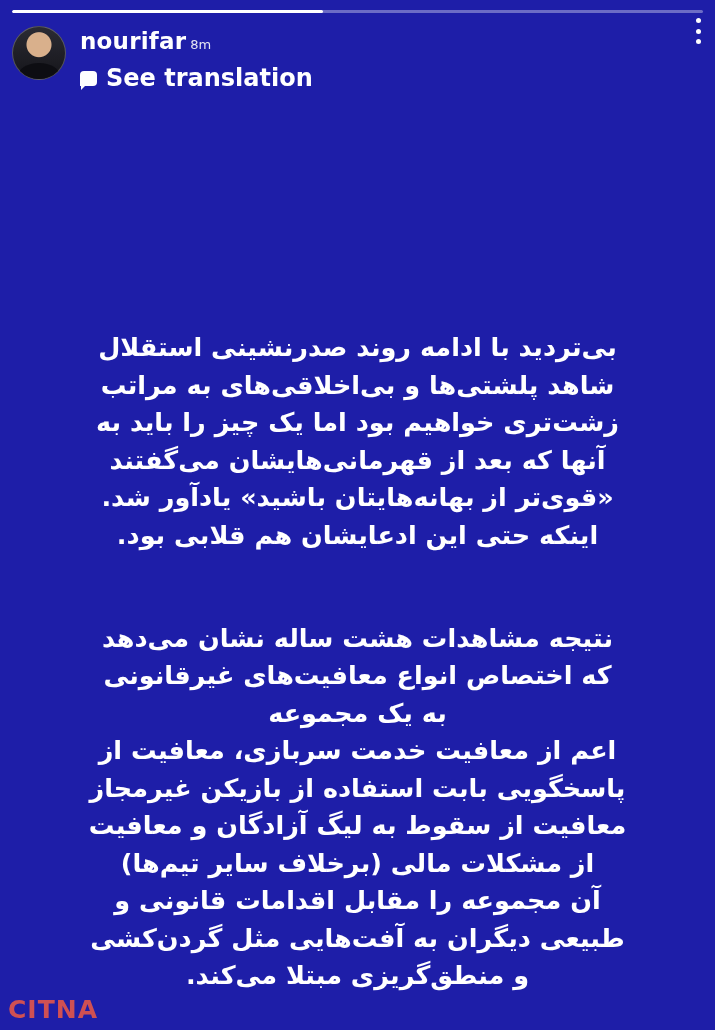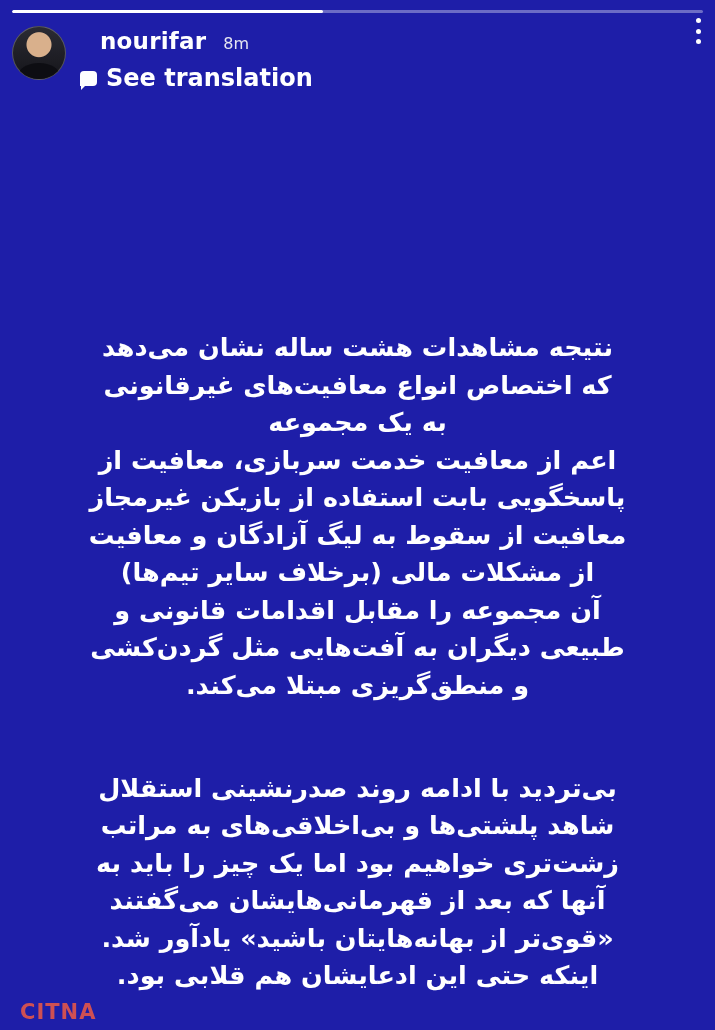--- a/index.html
+++ b/index.html
@@ -76,32 +76,31 @@
   .header-text {
     margin-left: 14px;
     display: flex;
     flex-direction: column;
     justify-content: flex-start;
     padding-top: 2px;
   }
   .name-row {
     display: flex;
     align-items: baseline;
-    gap: 17px;
-    margin-left: 20px;
+    gap: 4px;
   }
   .username {
     color: #ffffff;
     font-size: 23px;
     font-weight: bold;
     letter-spacing: 0.2px;
   }
   .timestamp {
     color: #e6e6f2;
-    font-size: 16px;
+    font-size: 13px;
     font-weight: normal;
   }
   .translate-row {
     display: flex;
     align-items: center;
     gap: 9px;
     margin-top: 10px;
   }
   .translate-icon {
     width: 17px;
@@ -161,24 +160,24 @@
     letter-spacing: 0.1px;
     white-space: pre-line;
   }
   .para + .para {
     margin-top: 28px;
   }
 
   
   .watermark {
     position: absolute;
-    left: 20px;
+    left: 8px;
     bottom: 6px;
     color: #d9534f;
-    font-size: 21px;
+    font-size: 25px;
     font-weight: bold;
     letter-spacing: 1px;
     direction: ltr;
     opacity: 0.95;
   }
 </style>
 </head>
 <body>
 
 <div class="screen" style="background: rgb(30, 30, 168);">
@@ -201,33 +200,33 @@
     </div>
   </div>
 
   <div class="more-button">
     <span></span>
     <span></span>
     <span></span>
   </div>
 
   <div class="story-body">
+    <div class="para">بی‌تردید با ادامه روند صدرنشینی استقلال
+شاهد پلشتی‌ها و بی‌اخلاقی‌های به مراتب
+زشت‌تری خواهیم بود اما یک چیز را باید به
+آنها که بعد از قهرمانی‌هایشان می‌گفتند
+«قوی‌تر از بهانه‌هایتان باشید» یادآور شد.
+اینکه حتی این ادعایشان هم قلابی بود.</div>
     <div class="para">نتیجه مشاهدات هشت ساله نشان می‌دهد
 که اختصاص انواع معافیت‌های غیرقانونی
 به یک مجموعه
 اعم از معافیت خدمت سربازی، معافیت از
 پاسخگویی بابت استفاده از بازیکن غیرمجاز
 معافیت از سقوط به لیگ آزادگان و معافیت
 از مشکلات مالی (برخلاف سایر تیم‌ها)
 آن مجموعه را مقابل اقدامات قانونی و
 طبیعی دیگران به آفت‌هایی مثل گردن‌کشی
 و منطق‌گریزی مبتلا می‌کند.</div>
-    <div class="para">بی‌تردید با ادامه روند صدرنشینی استقلال
-شاهد پلشتی‌ها و بی‌اخلاقی‌های به مراتب
-زشت‌تری خواهیم بود اما یک چیز را باید به
-آنها که بعد از قهرمانی‌هایشان می‌گفتند
-«قوی‌تر از بهانه‌هایتان باشید» یادآور شد.
-اینکه حتی این ادعایشان هم قلابی بود.</div>
   </div>
 
   <div class="watermark" style="color: rgb(217, 83, 79);">CITNA</div>
 
 </div>
 
 </body></html>

